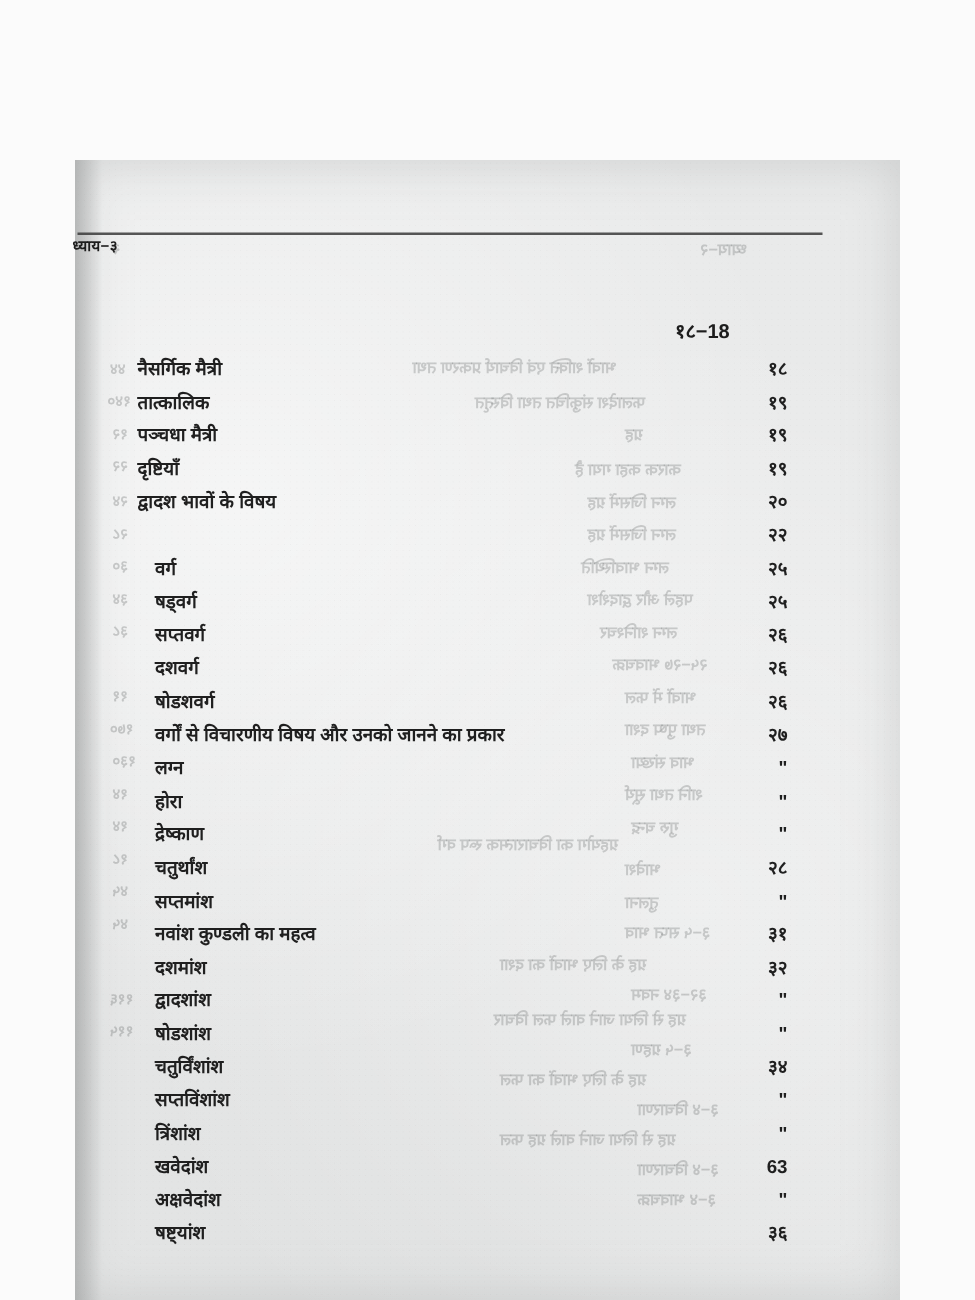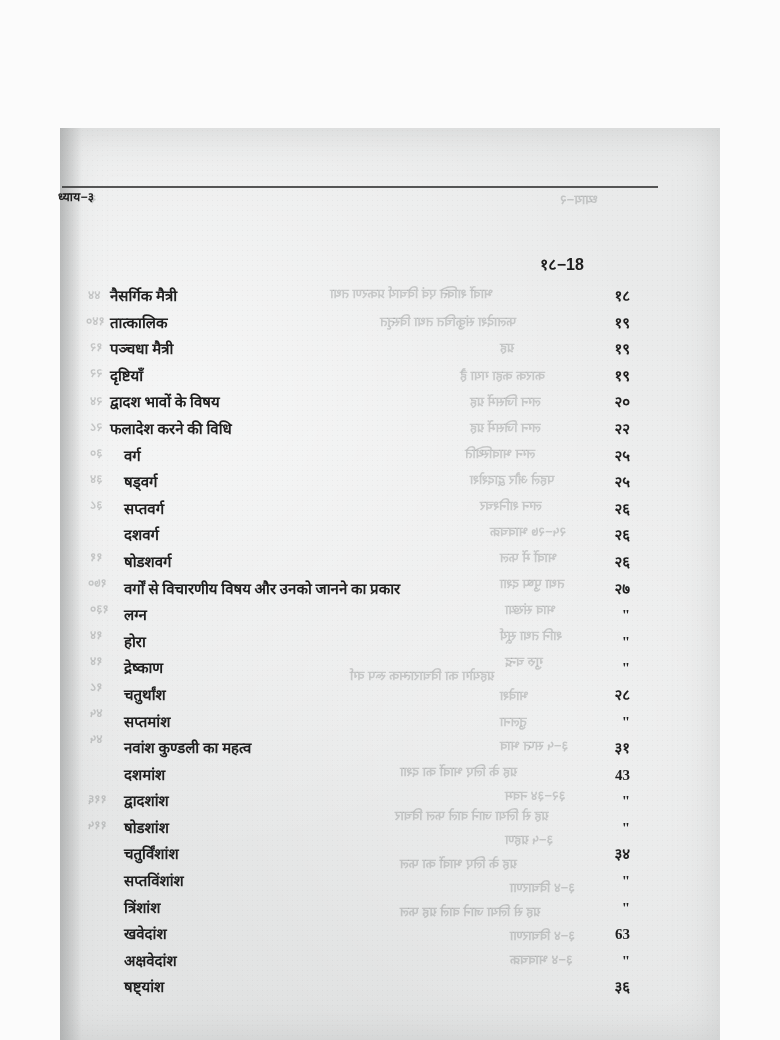--- a/index.html
+++ b/index.html
@@ -106,21 +106,20 @@
     position: absolute;
     left: 110px;
     top: 283px;
     width: 520px;
   }
   .toc-row {
     position: relative;
     height: 26.6px;
     line-height: 26.6px;
     white-space: nowrap;
-    font-family: Liberation Serif, serif;
   }
   .toc-label {
     display: inline-block;
     font-size: 15px;
     color: #1f1f1f;
     font-weight: bold;
   }
   .toc-page {
     position: absolute;
     right: 0;
@@ -228,34 +227,34 @@
 
   <div id="chapter-heading">ध्याय−३</div>
   <div id="chapter-pages">१८−18</div>
 
   <div id="toc">
       <div class="toc-row"><span class="toc-label">नैसर्गिक मैत्री</span><span class="toc-page">१८</span></div>
       <div class="toc-row"><span class="toc-label">तात्कालिक</span><span class="toc-page">१९</span></div>
       <div class="toc-row"><span class="toc-label">पञ्चधा मैत्री</span><span class="toc-page">१९</span></div>
       <div class="toc-row"><span class="toc-label">दृष्टियाँ</span><span class="toc-page">१९</span></div>
       <div class="toc-row"><span class="toc-label">द्वादश भावों के विषय</span><span class="toc-page">२०</span></div>
-      <div class="toc-row"><span class="toc-label">फलादेश करने की विधि</span><span class="toc-page">२२</span></div>
+      <div class="toc-row"><span class="toc-page">२२</span></div>
       <div class="toc-row indent"><span class="toc-label">वर्ग</span><span class="toc-page">२५</span></div>
       <div class="toc-row indent"><span class="toc-label">षड्वर्ग</span><span class="toc-page">२५</span></div>
       <div class="toc-row indent"><span class="toc-label">सप्तवर्ग</span><span class="toc-page">२६</span></div>
       <div class="toc-row indent"><span class="toc-label">दशवर्ग</span><span class="toc-page">२६</span></div>
       <div class="toc-row indent"><span class="toc-label">षोडशवर्ग</span><span class="toc-page">२६</span></div>
       <div class="toc-row indent"><span class="toc-label">वर्गों से विचारणीय विषय और उनको जानने का प्रकार</span><span class="toc-page">२७</span></div>
       <div class="toc-row indent"><span class="toc-label">लग्न</span><span class="toc-page">"</span></div>
       <div class="toc-row indent"><span class="toc-label">होरा</span><span class="toc-page">"</span></div>
       <div class="toc-row indent"><span class="toc-label">द्रेष्काण</span><span class="toc-page">"</span></div>
       <div class="toc-row indent"><span class="toc-label">चतुर्थांश</span><span class="toc-page">२८</span></div>
       <div class="toc-row indent"><span class="toc-label">सप्तमांश</span><span class="toc-page">"</span></div>
       <div class="toc-row indent"><span class="toc-label">नवांश कुण्डली का महत्व</span><span class="toc-page">३१</span></div>
-      <div class="toc-row indent"><span class="toc-label">दशमांश</span><span class="toc-page">43</span></div>
+      <div class="toc-row indent"><span class="toc-label">दशमांश</span><span class="toc-page">३२</span></div>
       <div class="toc-row indent"><span class="toc-label">द्वादशांश</span><span class="toc-page">"</span></div>
       <div class="toc-row indent"><span class="toc-label">षोडशांश</span><span class="toc-page">"</span></div>
       <div class="toc-row indent"><span class="toc-label">चतुर्विंशांश</span><span class="toc-page">३४</span></div>
       <div class="toc-row indent"><span class="toc-label">सप्तविंशांश</span><span class="toc-page">"</span></div>
       <div class="toc-row indent"><span class="toc-label">त्रिंशांश</span><span class="toc-page">"</span></div>
       <div class="toc-row indent"><span class="toc-label">खवेदांश</span><span class="toc-page">63</span></div>
       <div class="toc-row indent"><span class="toc-label">अक्षवेदांश</span><span class="toc-page">"</span></div>
       <div class="toc-row indent"><span class="toc-label">षष्ट्यांश</span><span class="toc-page">३६</span></div>
     </div>
 

